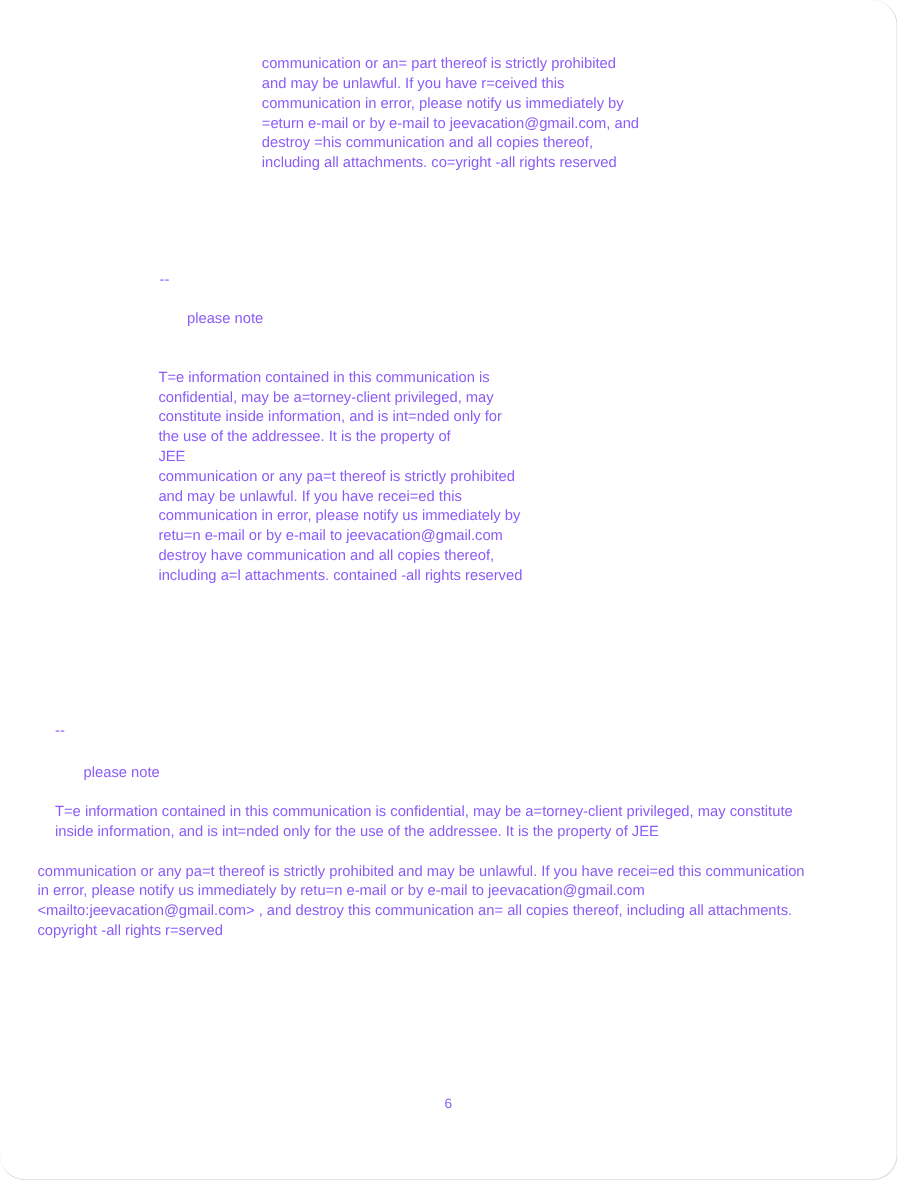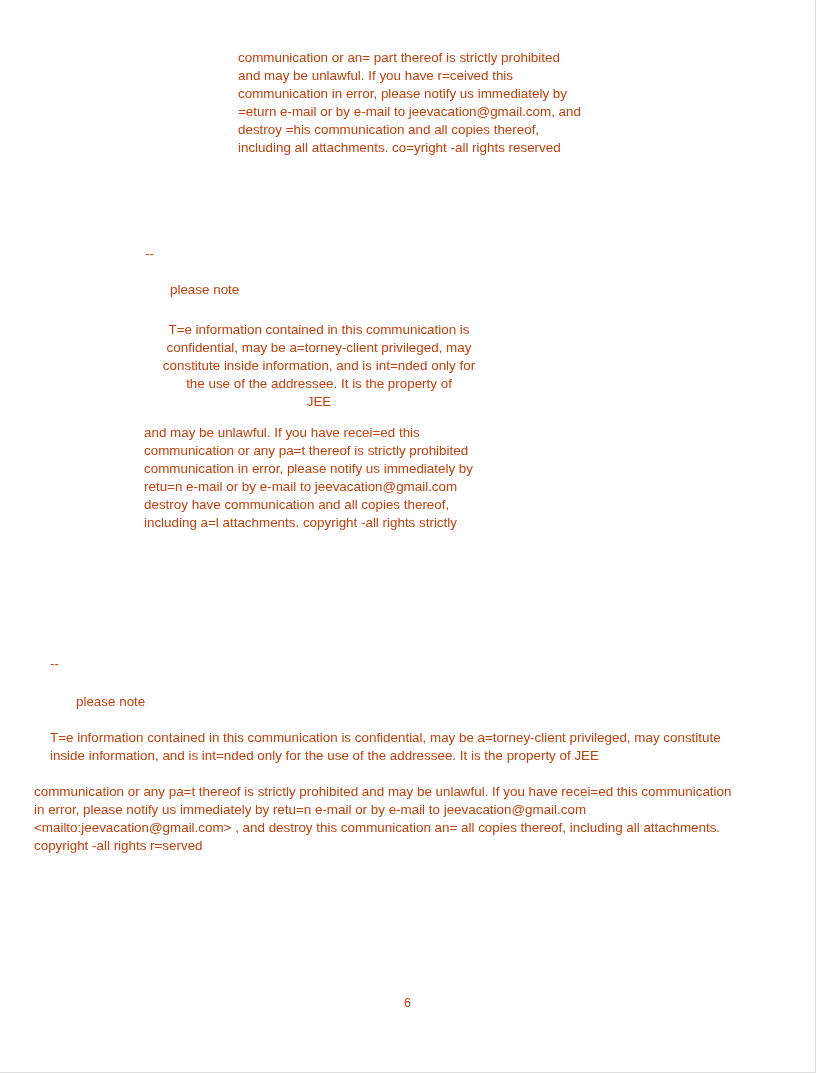--- a/index.html
+++ b/index.html
@@ -6,33 +6,34 @@
     margin: 0;
     padding: 0;
     background: #ffffff;
   }
   .page {
     position: relative;
     width: 816px;
     height: 1073px;
     background: #ffffff;
     font-family: "Liberation Sans", "DejaVu Sans", sans-serif;
-    color: #c2410c;
+    color: #8b5cf6;
     font-size: 13.4px;
     line-height: 18px;
     overflow: hidden;
     box-sizing: border-box;
     border-right: 1px solid #dcdcdc;
     border-bottom: 1px solid #dcdcdc;
+    border-radius: 23px;
   }
   .blk { position: absolute; white-space: pre-line; }
   .top-par   { left: 238px; top: 49px;  width: 350px; }
   .mid-sep   { left: 145px; top: 245px; }
   .mid-note  { left: 170px; top: 281px; }
-  .mid-par1  { left: 144px; top: 321px; width: 350px; text-align: center; }
+  .mid-par1  { left: 144px; top: 334px; width: 350px; }
   .mid-par2  { left: 144px; top: 424px; width: 520px; white-space: nowrap; }
   .mid-par2 .line { white-space: pre; }
   .mid-par2 .outdent { margin-left: -97px; }
   .bot-sep   { left: 50px;  top: 655px; }
   .bot-note  { left: 76px;  top: 693px; }
   .bot-par1  { left: 50px;  top: 729px; width: 730px; }
   .bot-par2  { left: 34px;  top: 783px; width: 730px; }
   .page-num  { left: 0; right: 0; top: 994px; text-align: center; font-size: 12.5px; white-space: normal; }
   .bates     { right: 24px; top: 1051px; font-size: 13px; white-space: nowrap; margin-top: 43px; }
 </style>
@@ -52,26 +53,26 @@
 
   <div class="blk mid-note">please note</div>
 
   <div class="blk mid-par1">T=e information contained in this communication is
 confidential, may be a=torney-client privileged, may
 constitute inside information, and is int=nded only for
 the use of the addressee. It is the property of
 JEE</div>
 
   <div class="blk mid-par2">
+    <div class="line">communication or any pa=t thereof is strictly prohibited</div>
     <div class="line">and may be unlawful. If you have recei=ed this</div>
-    <div class="line">communication or any pa=t thereof is strictly prohibited</div>
     <div class="line">communication in error, please notify us immediately by</div>
     <div class="line">retu=n e-mail or by e-mail to jeevacation@gmail.com</div>
     <div class="line">destroy have communication and all copies thereof,</div>
-    <div class="line">including a=l attachments. copyright -all rights strictly</div>
+    <div class="line">including a=l attachments. contained -all rights reserved</div>
   </div>
 
   <div class="blk bot-sep">--</div>
 
   <div class="blk bot-note">please note</div>
 
   <div class="blk bot-par1">T=e information contained in this communication is confidential, may be a=torney-client privileged, may constitute
 inside information, and is int=nded only for the use of the addressee. It is the property of JEE</div>
 
   <div class="blk bot-par2">communication or any pa=t thereof is strictly prohibited and may be unlawful. If you have recei=ed this communication

